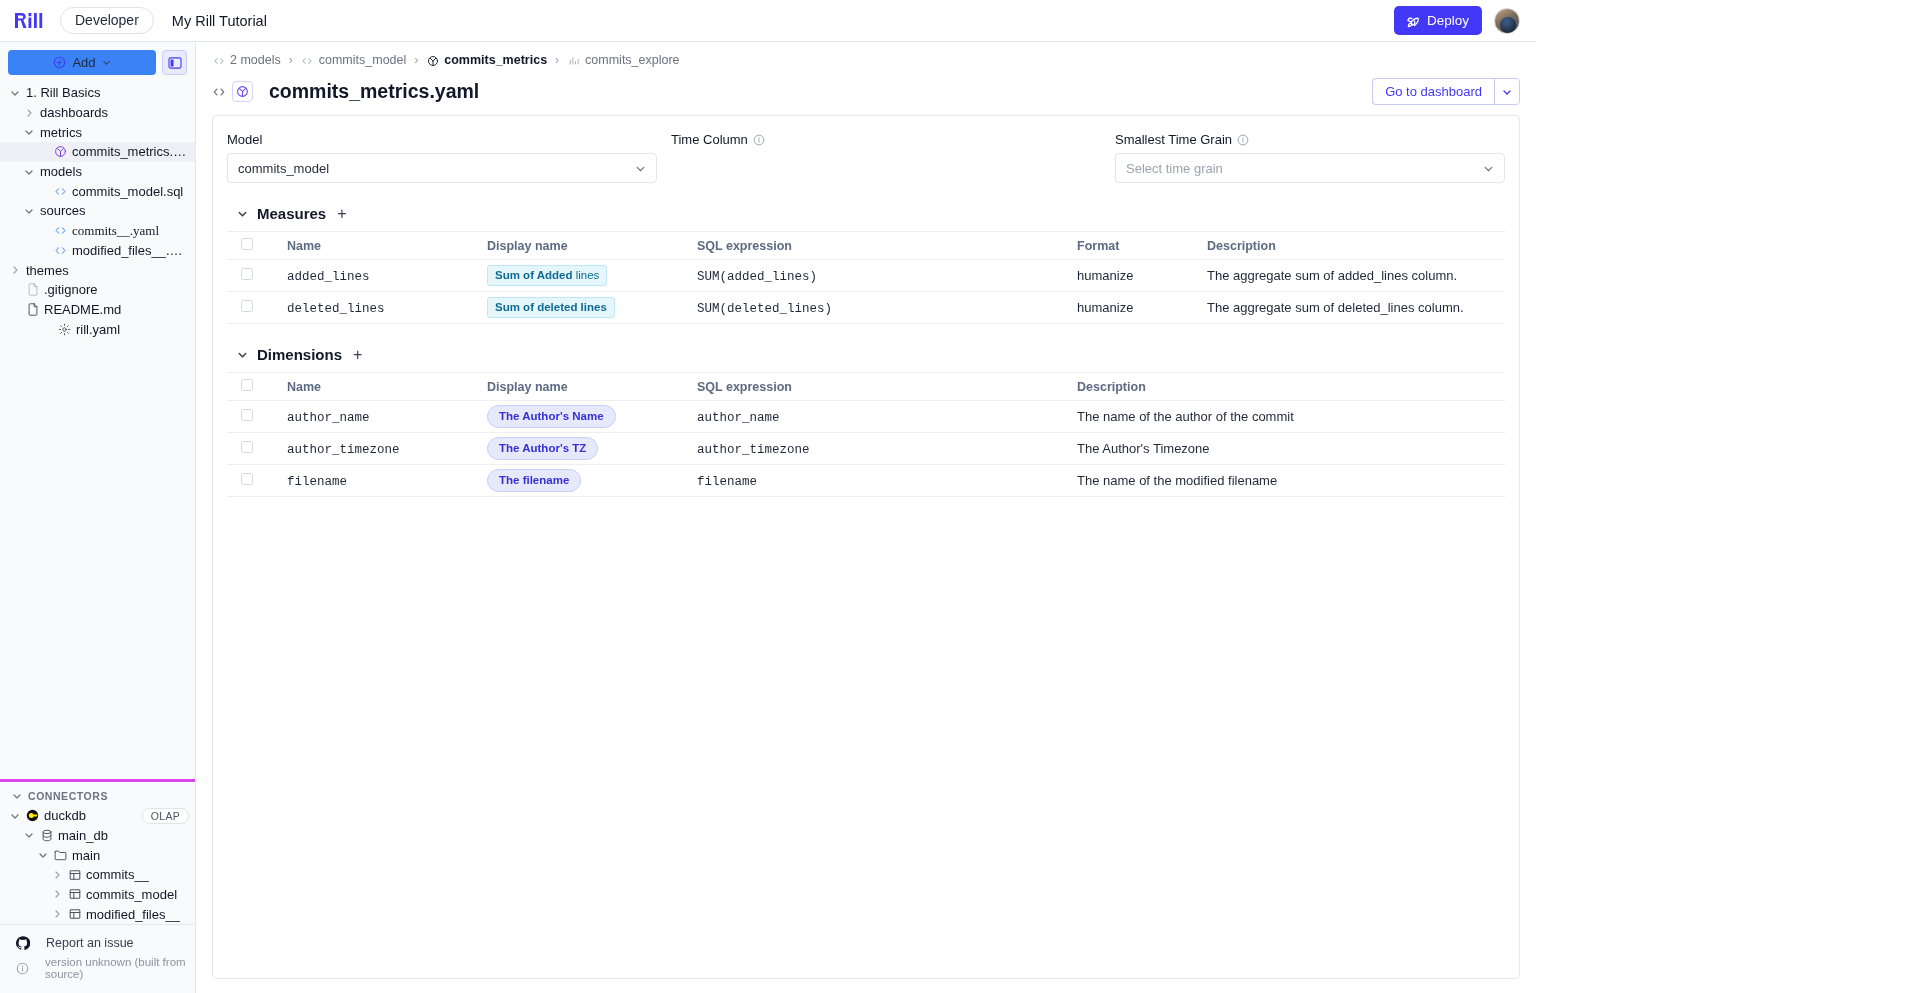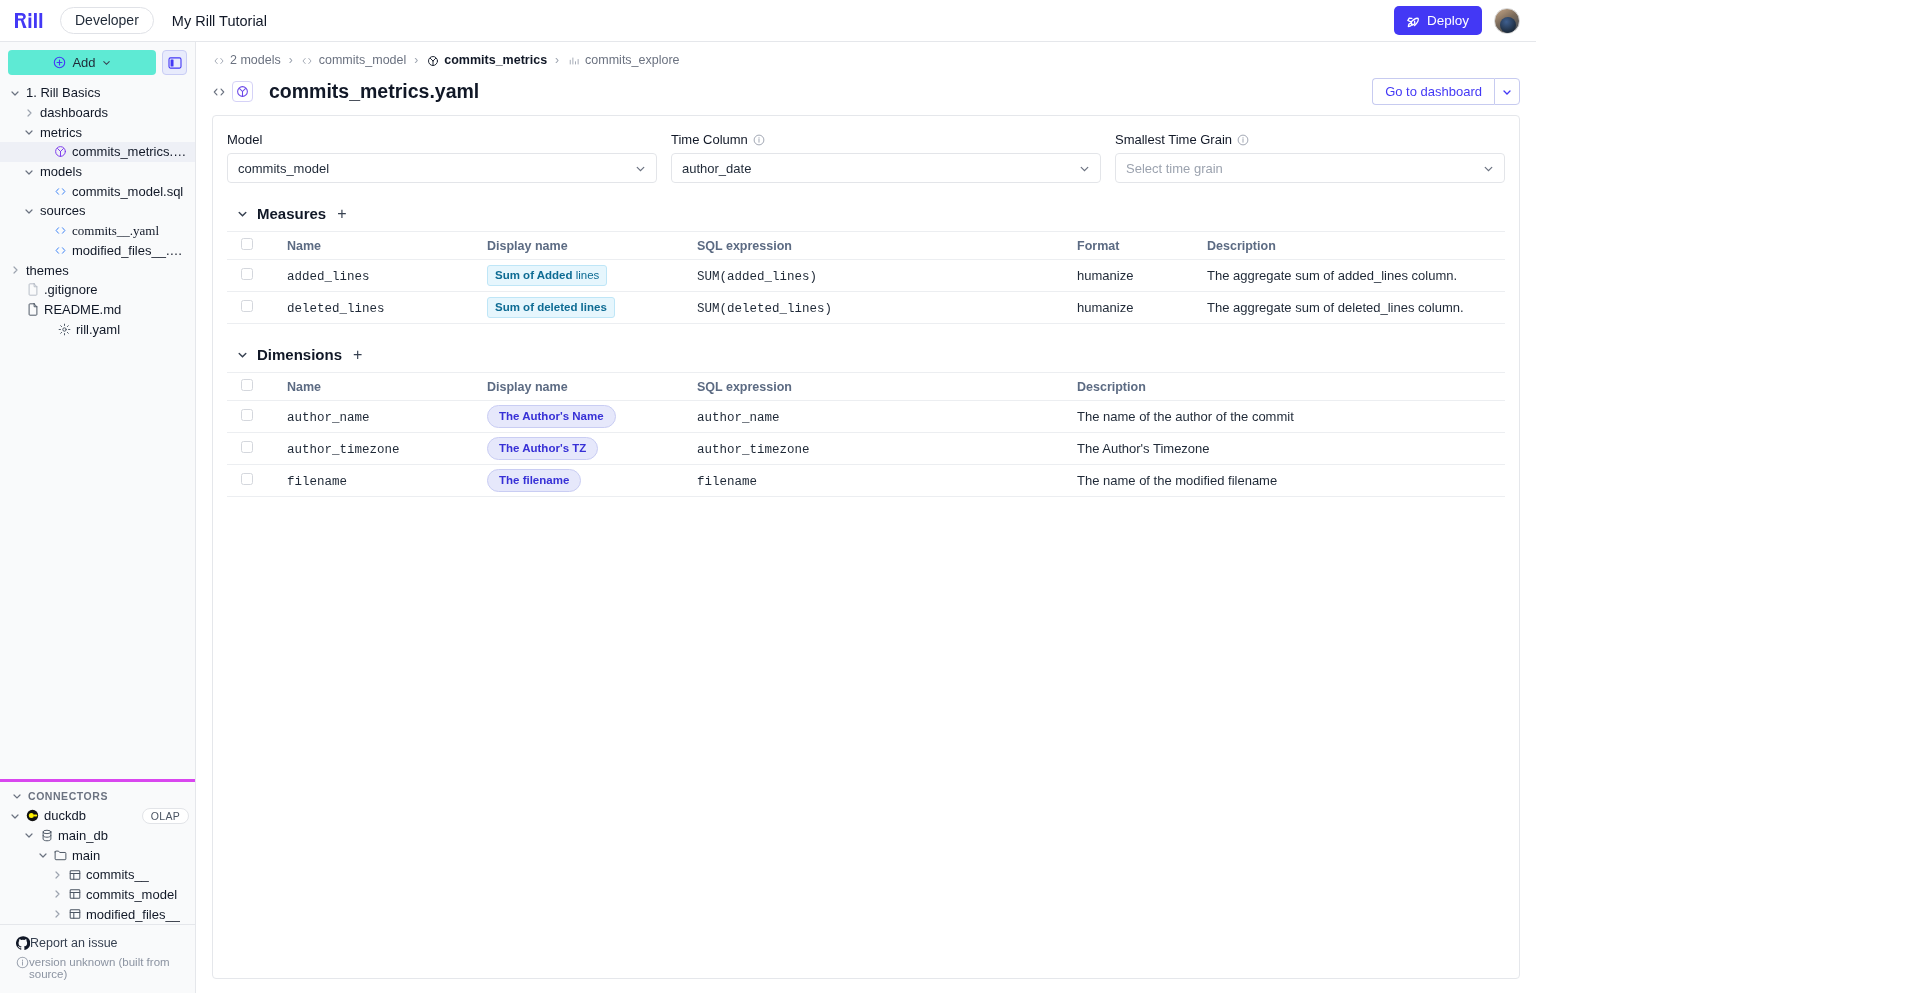--- a/index.html
+++ b/index.html
@@ -54,21 +54,21 @@
   .sidebar {
     width: 196px; flex: 0 0 196px;
     background: #f9fafb;
     border-right: 1px solid #e5e7eb;
     display: flex; flex-direction: column;
     min-height: 0;
   }
   .sidebar-top { padding: 8px 8px 4px 8px; display: flex; align-items: center; gap: 6px; }
   .add-btn {
     flex: 1 1 auto; height: 25px;
-    background: #5eead4; border: none; border-radius: 4px;
+    background: #3b82f6; border: none; border-radius: 4px;
     color: #1f2937; font-size: 13px; font-family: inherit;
     display: flex; align-items: center; justify-content: center; gap: 6px;
     cursor: pointer;
   }
   .panel-btn {
     width: 25px; height: 25px; flex: 0 0 25px;
     background: #e8ebfc; border: 1px solid #c9cdf5; border-radius: 4px;
     display: flex; align-items: center; justify-content: center; cursor: pointer;
   }
   .tree { padding: 4px 0 0 0; font-size: 13px; overflow: hidden; }
@@ -91,21 +91,21 @@
     font-size: 10.5px; letter-spacing: .55px; color: #6b7280; font-weight: 600;
     padding-right: 6px; cursor: pointer;
   }
   .olap-badge {
     margin-left: auto; font-size: 10.5px; color: #4b5563;
     border: 1px solid #e2e4e8; border-radius: 999px;
     padding: 1px 8px; background: #fff; letter-spacing: .3px;
   }
   .sidebar-footer { border-top: 1px solid #e5e7eb; padding: 8px 0 10px 0; }
   .foot-row {
-    display: flex; gap: 0;
+    display: flex; align-items: center; gap: 16px;
     padding: 3px 0 3px 16px; font-size: 12.5px; color: #374151; cursor: pointer;
   }
   .foot-row.muted { color: #8b93a1; font-size: 11.5px; cursor: default; }
 
   
   .main { flex: 1 1 auto; display: flex; flex-direction: column; min-width: 0; background:#fff; }
   .crumbbar {
     height: 28px; flex: 0 0 28px; display:flex; align-items:center;
     padding: 0 16px; gap: 8px; font-size: 12.5px; color: #6b7280;
     margin-top: 4px;
@@ -596,28 +596,20 @@
           </div>
 
           <div class="field f2">
             <div class="field-label">
               <span>Time Column</span>
               <span>
                 <svg width="12" height="12" viewBox="0 0 14 14" fill="none" stroke="#9ca3af" stroke-width="1.1">
                   <circle cx="7" cy="7" r="5.7"></circle>
                     <path d="M7 6.2v3.4M7 4.3v.5" stroke-linecap="round"></path>
                 </svg>
-              </span>
-            </div>
-            <div class="select">
-              <span>author_date</span>
-              <span class="caret">
-                <svg width="11" height="11" viewBox="0 0 10 10" fill="none" stroke="#6b7280" stroke-width="1.1" stroke-linecap="round">
-                    <path d="M2 4l3 3 3-3"></path>
-                  </svg>
               </span>
             </div>
           </div>
 
           <div class="field f3">
             <div class="field-label">
               <span>Smallest Time Grain</span>
               <span>
                 <svg width="12" height="12" viewBox="0 0 14 14" fill="none" stroke="#9ca3af" stroke-width="1.1">
                   <circle cx="7" cy="7" r="5.7"></circle>

